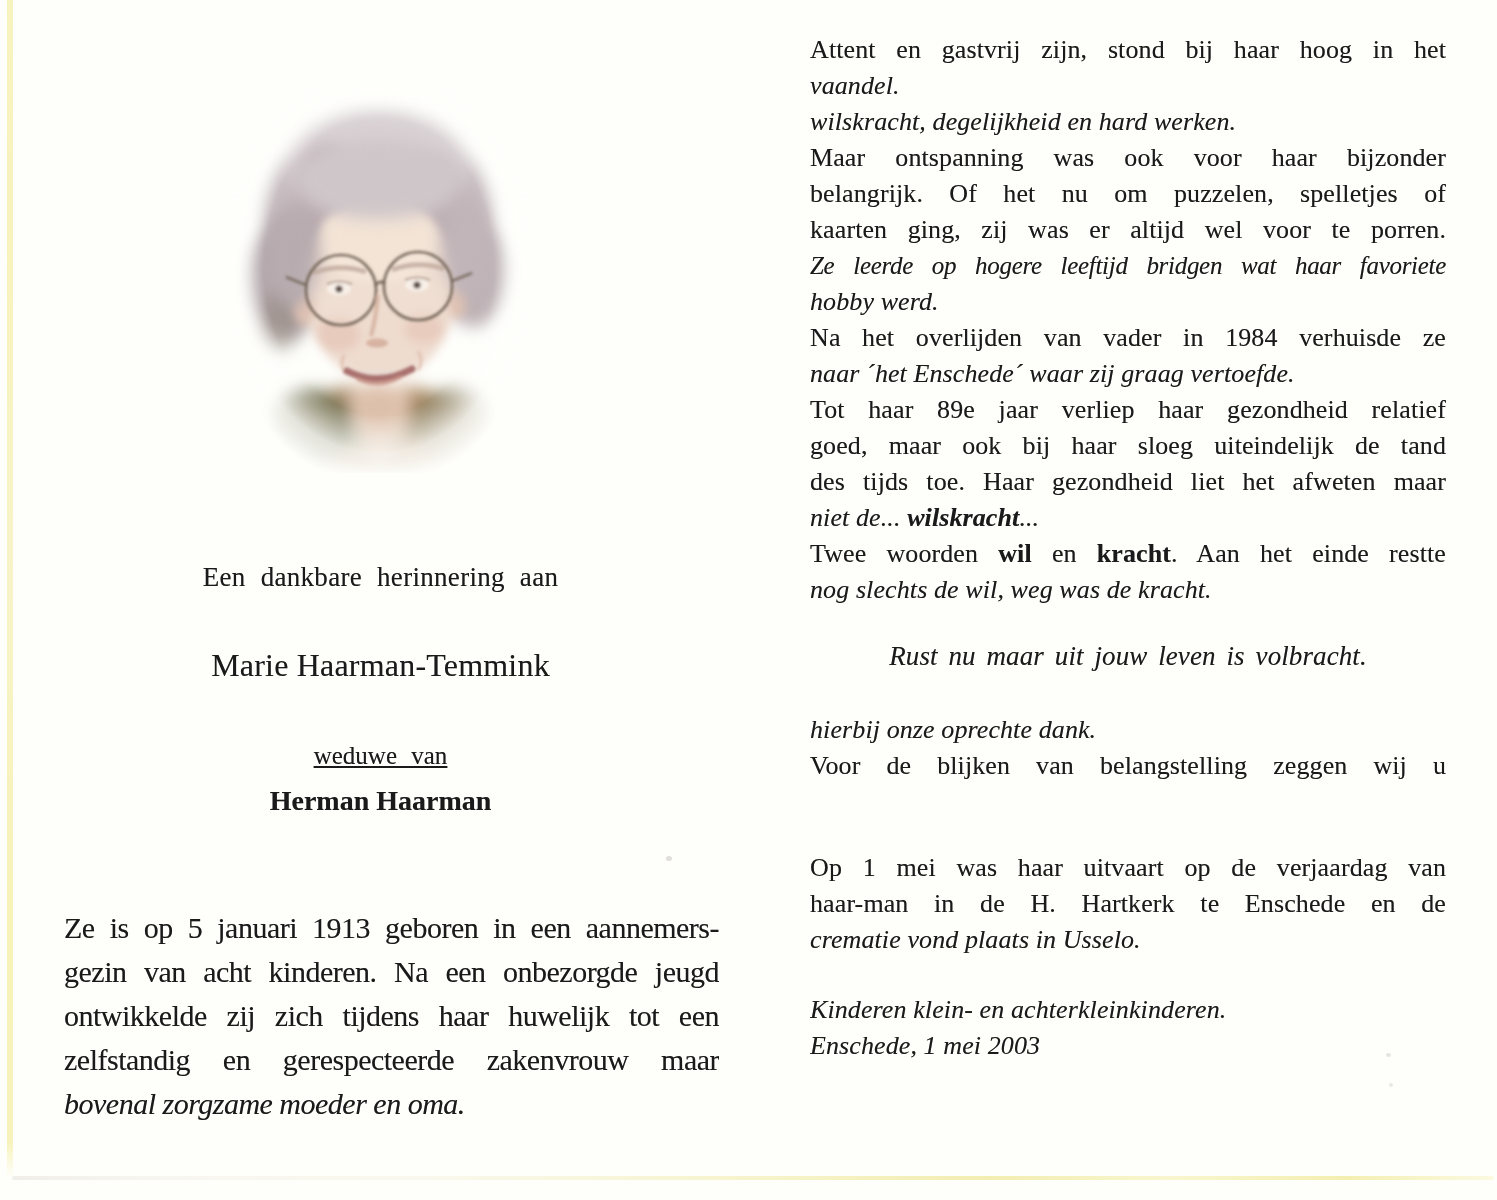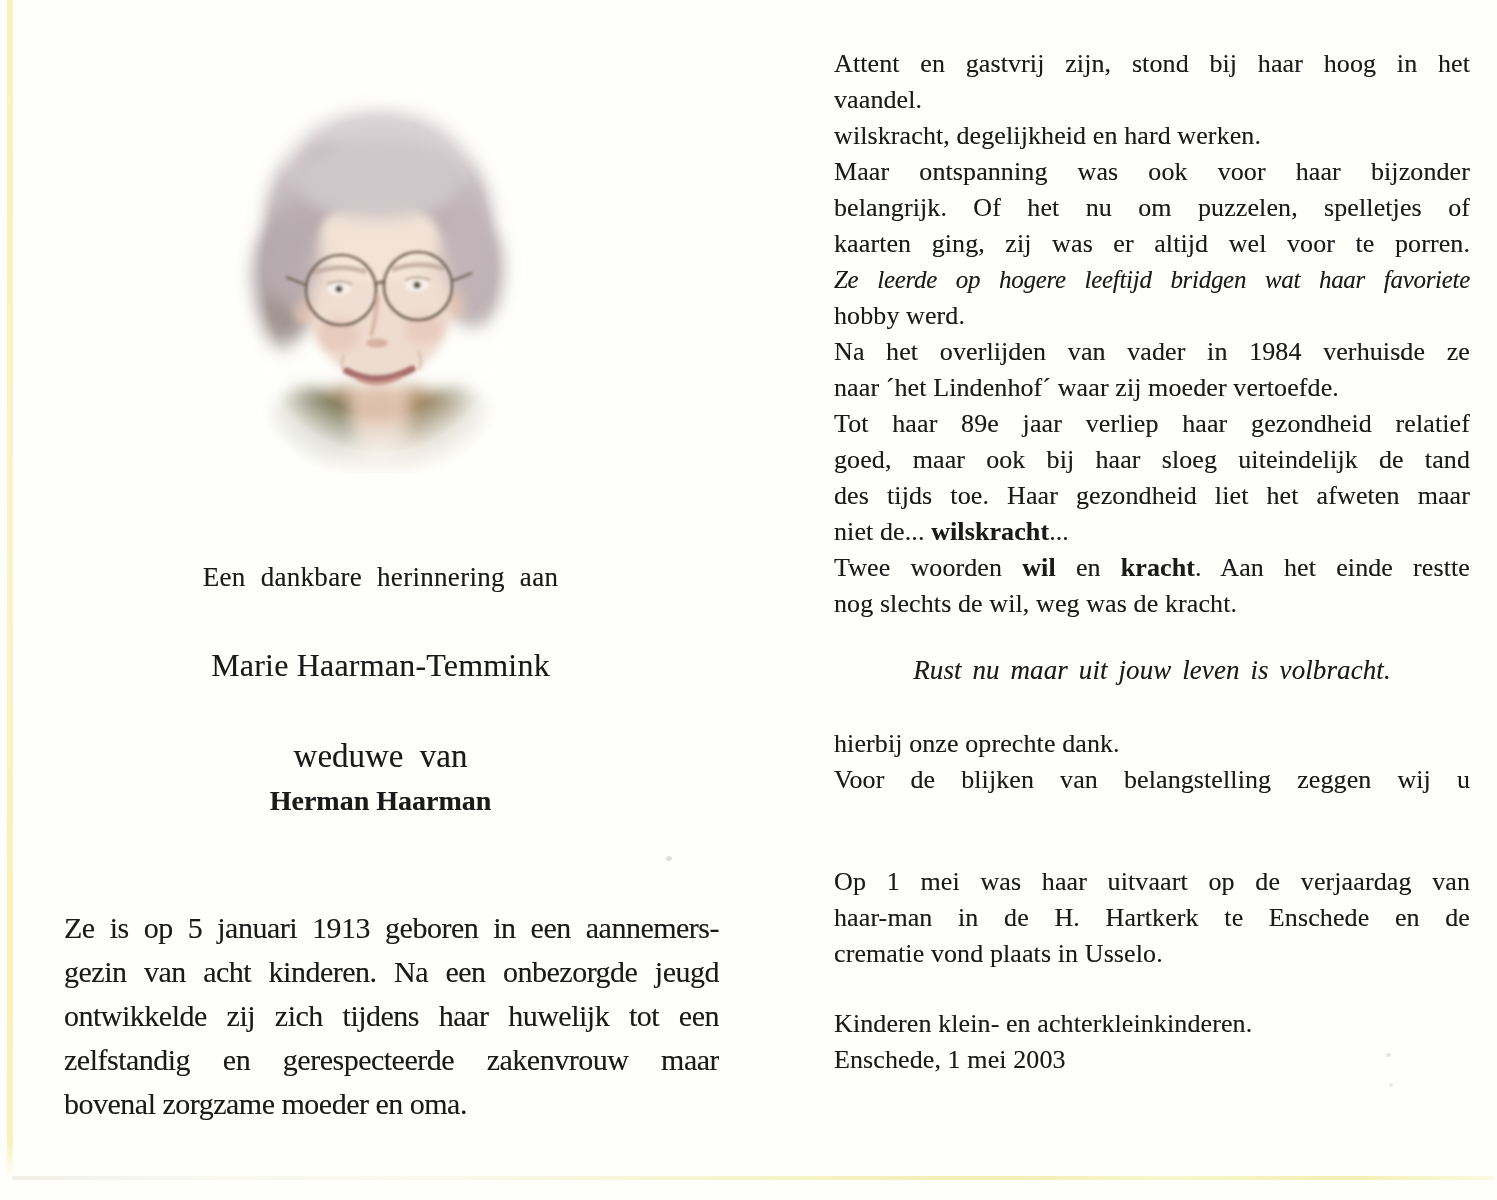--- a/index.html
+++ b/index.html
@@ -43,38 +43,38 @@
     text-align:center; font-size:27px; line-height:34px;
     word-spacing:8px; letter-spacing:.3px;
   }
   .deceased-name{
     position:absolute; left:0; top:644px; width:735px;
     text-align:center; font-size:32px; line-height:42px; font-weight:normal;
     letter-spacing:.2px;
   }
   .relation{
     position:absolute; left:0; top:737px; width:735px;
-    text-align:center; font-size:33px; line-height:38px; word-spacing:8px;
+    text-align:center; font-size:25px; line-height:38px; word-spacing:8px;text-decoration:underline;
   }
   .husband-name{
     position:absolute; left:0; top:780px; width:735px;
     text-align:center; font-size:28px; line-height:42px; font-weight:bold;
   }
   .bio{
     position:absolute; left:51px; top:906px; width:655px;
     font-size:30px; line-height:44px; letter-spacing:-.5px;
   }
   .bio .ln{height:44px; overflow:hidden;}
 
   
-  .rcol{position:absolute; left:62px; top:46px; width:636px;
-        font-size:26px; line-height:36px; letter-spacing:.1px;margin-left:24px;}
+  .rcol{position:absolute; left:62px; top:32px; width:636px;
+        font-size:26px; line-height:36px; letter-spacing:.1px;}
   .rcol .ln{height:36px; overflow:hidden;}
   .j{text-align:justify; text-justify:inter-word; text-align-last:justify;}
-  .l{text-align:left;}
+  .l{text-align:left;font-style:italic;}
   .fit{font-size:25px; letter-spacing:-.3px;font-style:italic;}
   .quote{
     margin-top:30px; height:36px; overflow:hidden;
     text-align:center; font-style:italic; font-size:27px; word-spacing:4px;
   }
   .thanks{margin-top:38px;}
   .funeral{margin-top:66px;}
   .signoff{margin-top:34px;}
   b{font-weight:bold;}
   .txt{text-shadow:0 0 .5px rgba(20,20,20,.4);}
@@ -198,21 +198,21 @@
       <div class="memoir">
         <div class="ln j">Attent en gastvrij zijn, stond bij haar hoog in het</div>
         <div class="ln l">vaandel.</div>
         <div class="ln l">wilskracht, degelijkheid en hard werken.</div>
         <div class="ln j">Maar ontspanning was ook voor haar bijzonder</div>
         <div class="ln j">belangrijk. Of het nu om puzzelen, spelletjes of</div>
         <div class="ln j">kaarten ging, zij was er altijd wel voor te porren.</div>
         <div class="ln j fit">Ze leerde op hogere leeftijd bridgen wat haar favoriete</div>
         <div class="ln l">hobby werd.</div>
         <div class="ln j">Na het overlijden van vader in 1984 verhuisde ze</div>
-        <div class="ln l">naar ´het Lindenhof´ waar zij moeder vertoefde.</div>
+        <div class="ln l">naar ´het Enschede´ waar zij graag vertoefde.</div>
         <div class="ln j">Tot haar 89e jaar verliep haar gezondheid relatief</div>
         <div class="ln j">goed, maar ook bij haar sloeg uiteindelijk de tand</div>
         <div class="ln j">des tijds toe. Haar gezondheid liet het afweten maar</div>
         <div class="ln l"><span>niet de... </span><b>wilskracht</b><span>...</span></div>
         <div class="ln j"><span>Twee woorden </span><b>wil</b><span> en </span><b>kracht</b><span>. Aan het einde restte</span></div>
         <div class="ln l">nog slechts de wil, weg was de kracht.</div>
       </div>
 
       <div class="quote">Rust nu maar uit jouw leven is volbracht.</div>
 

